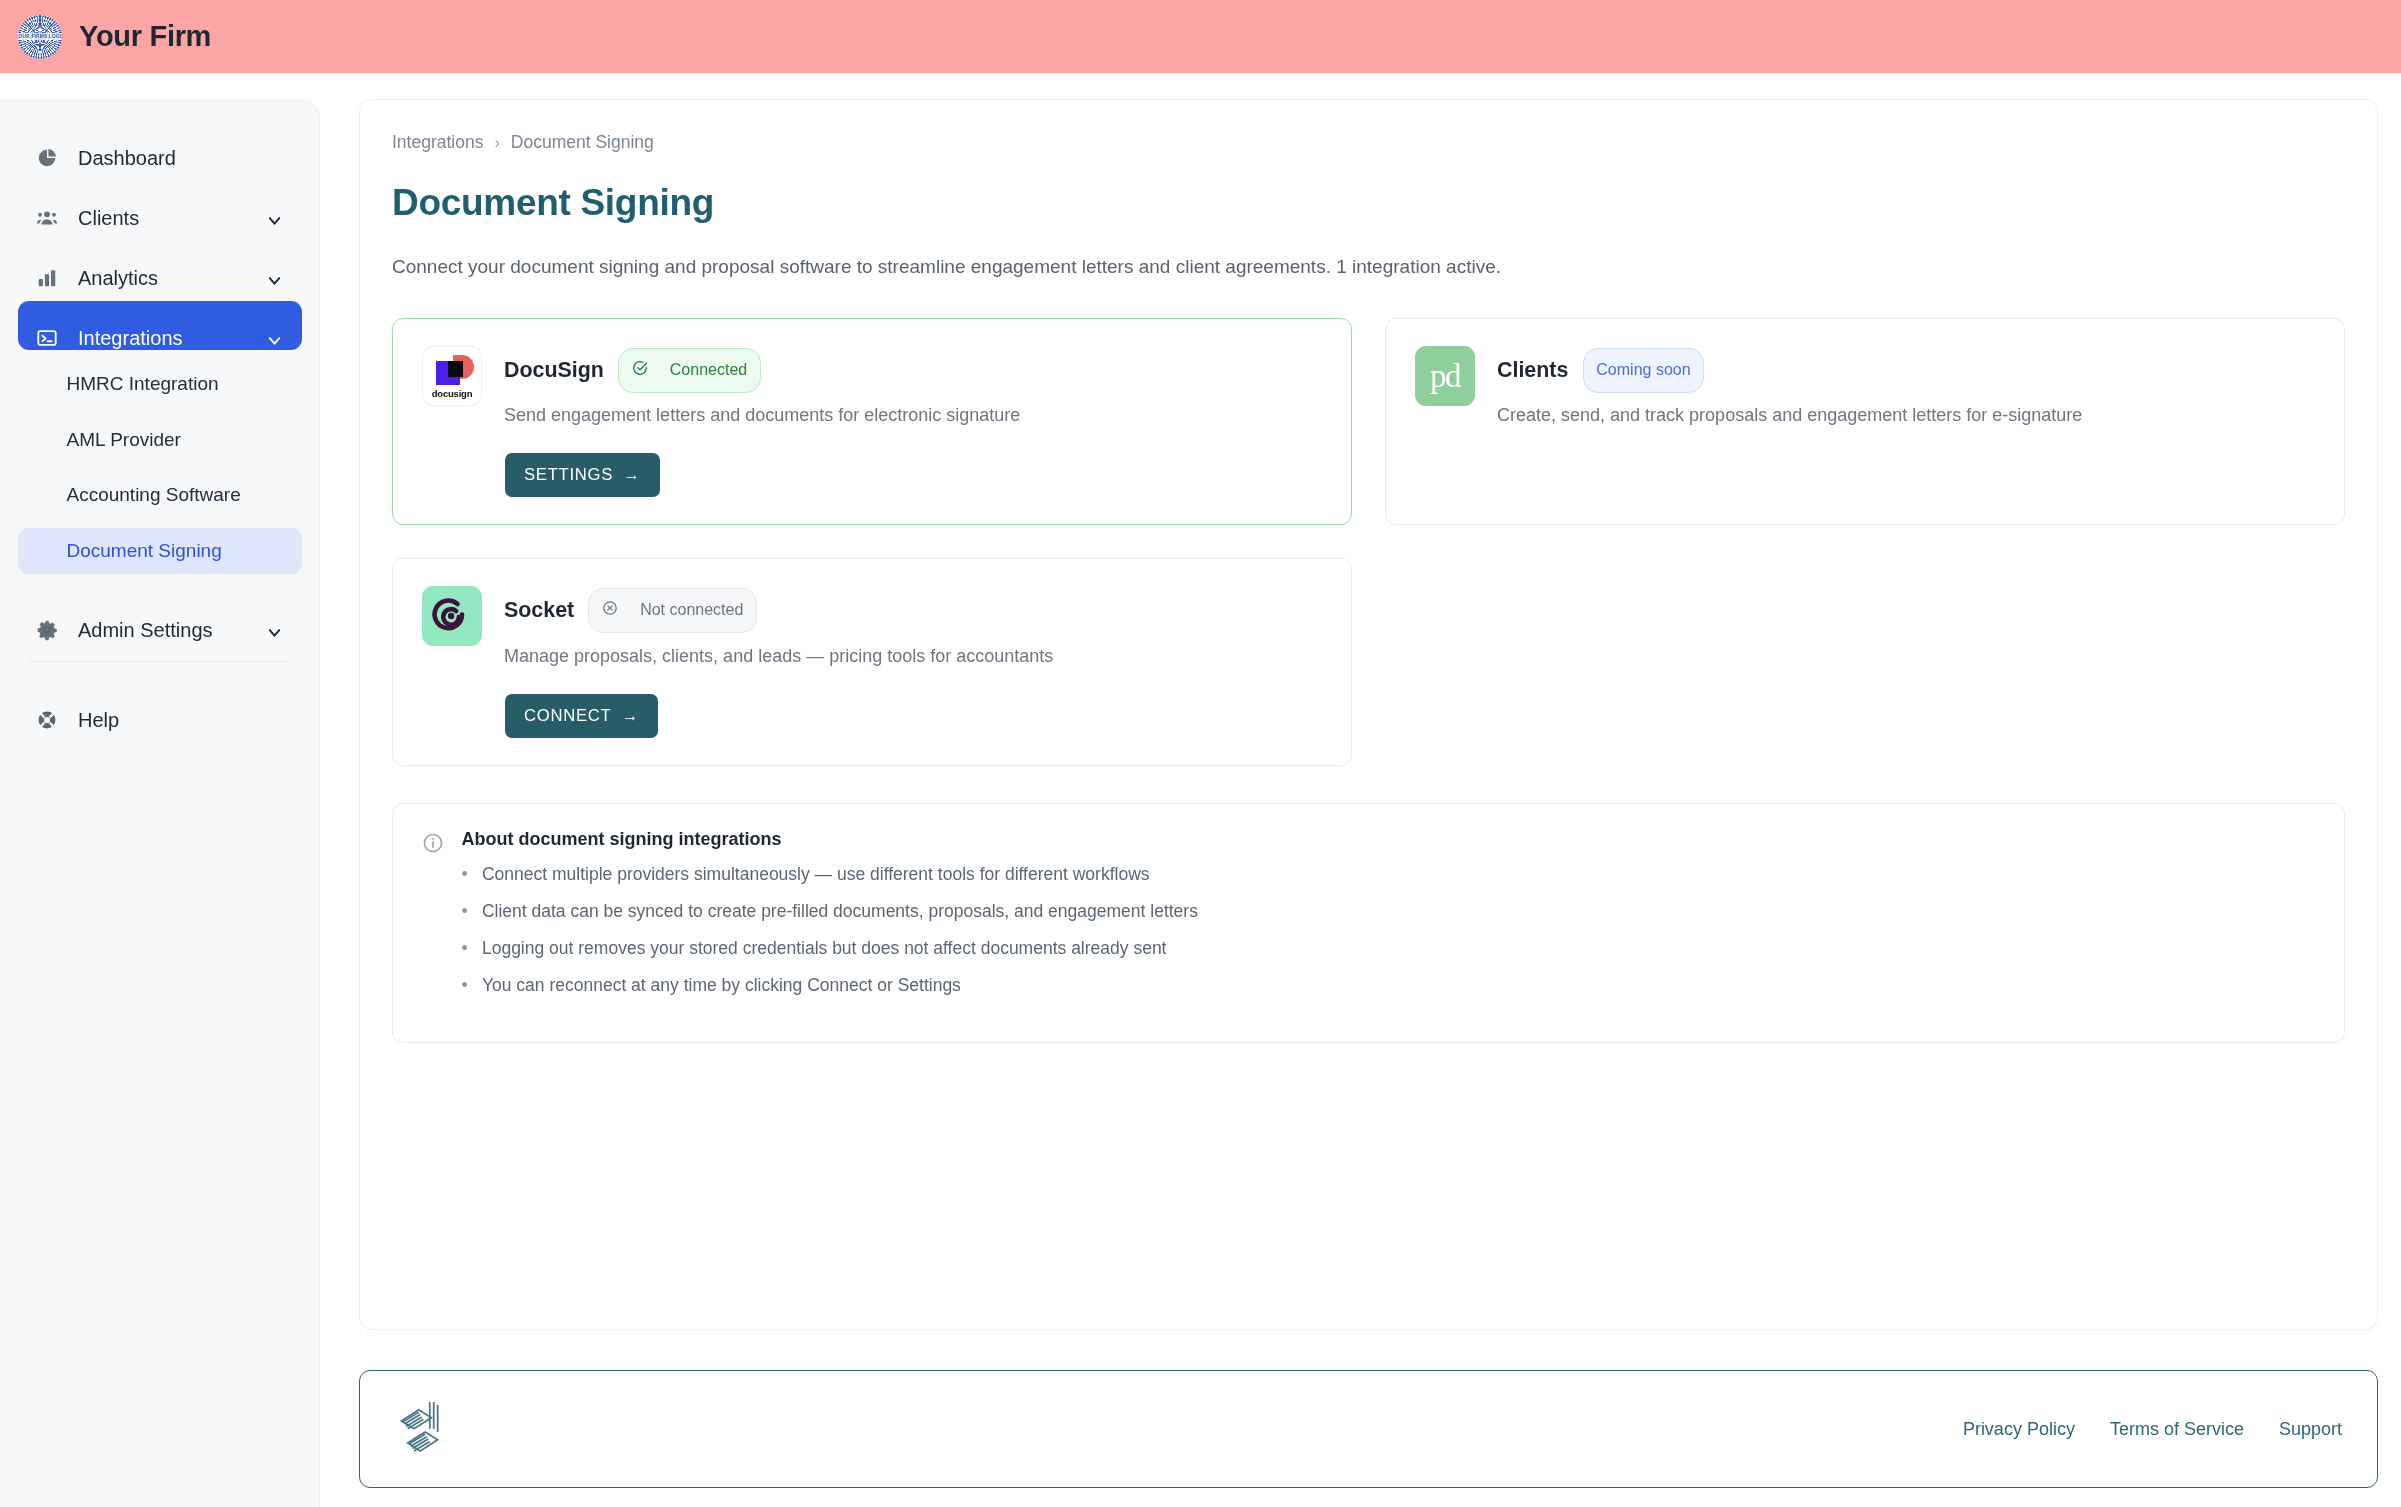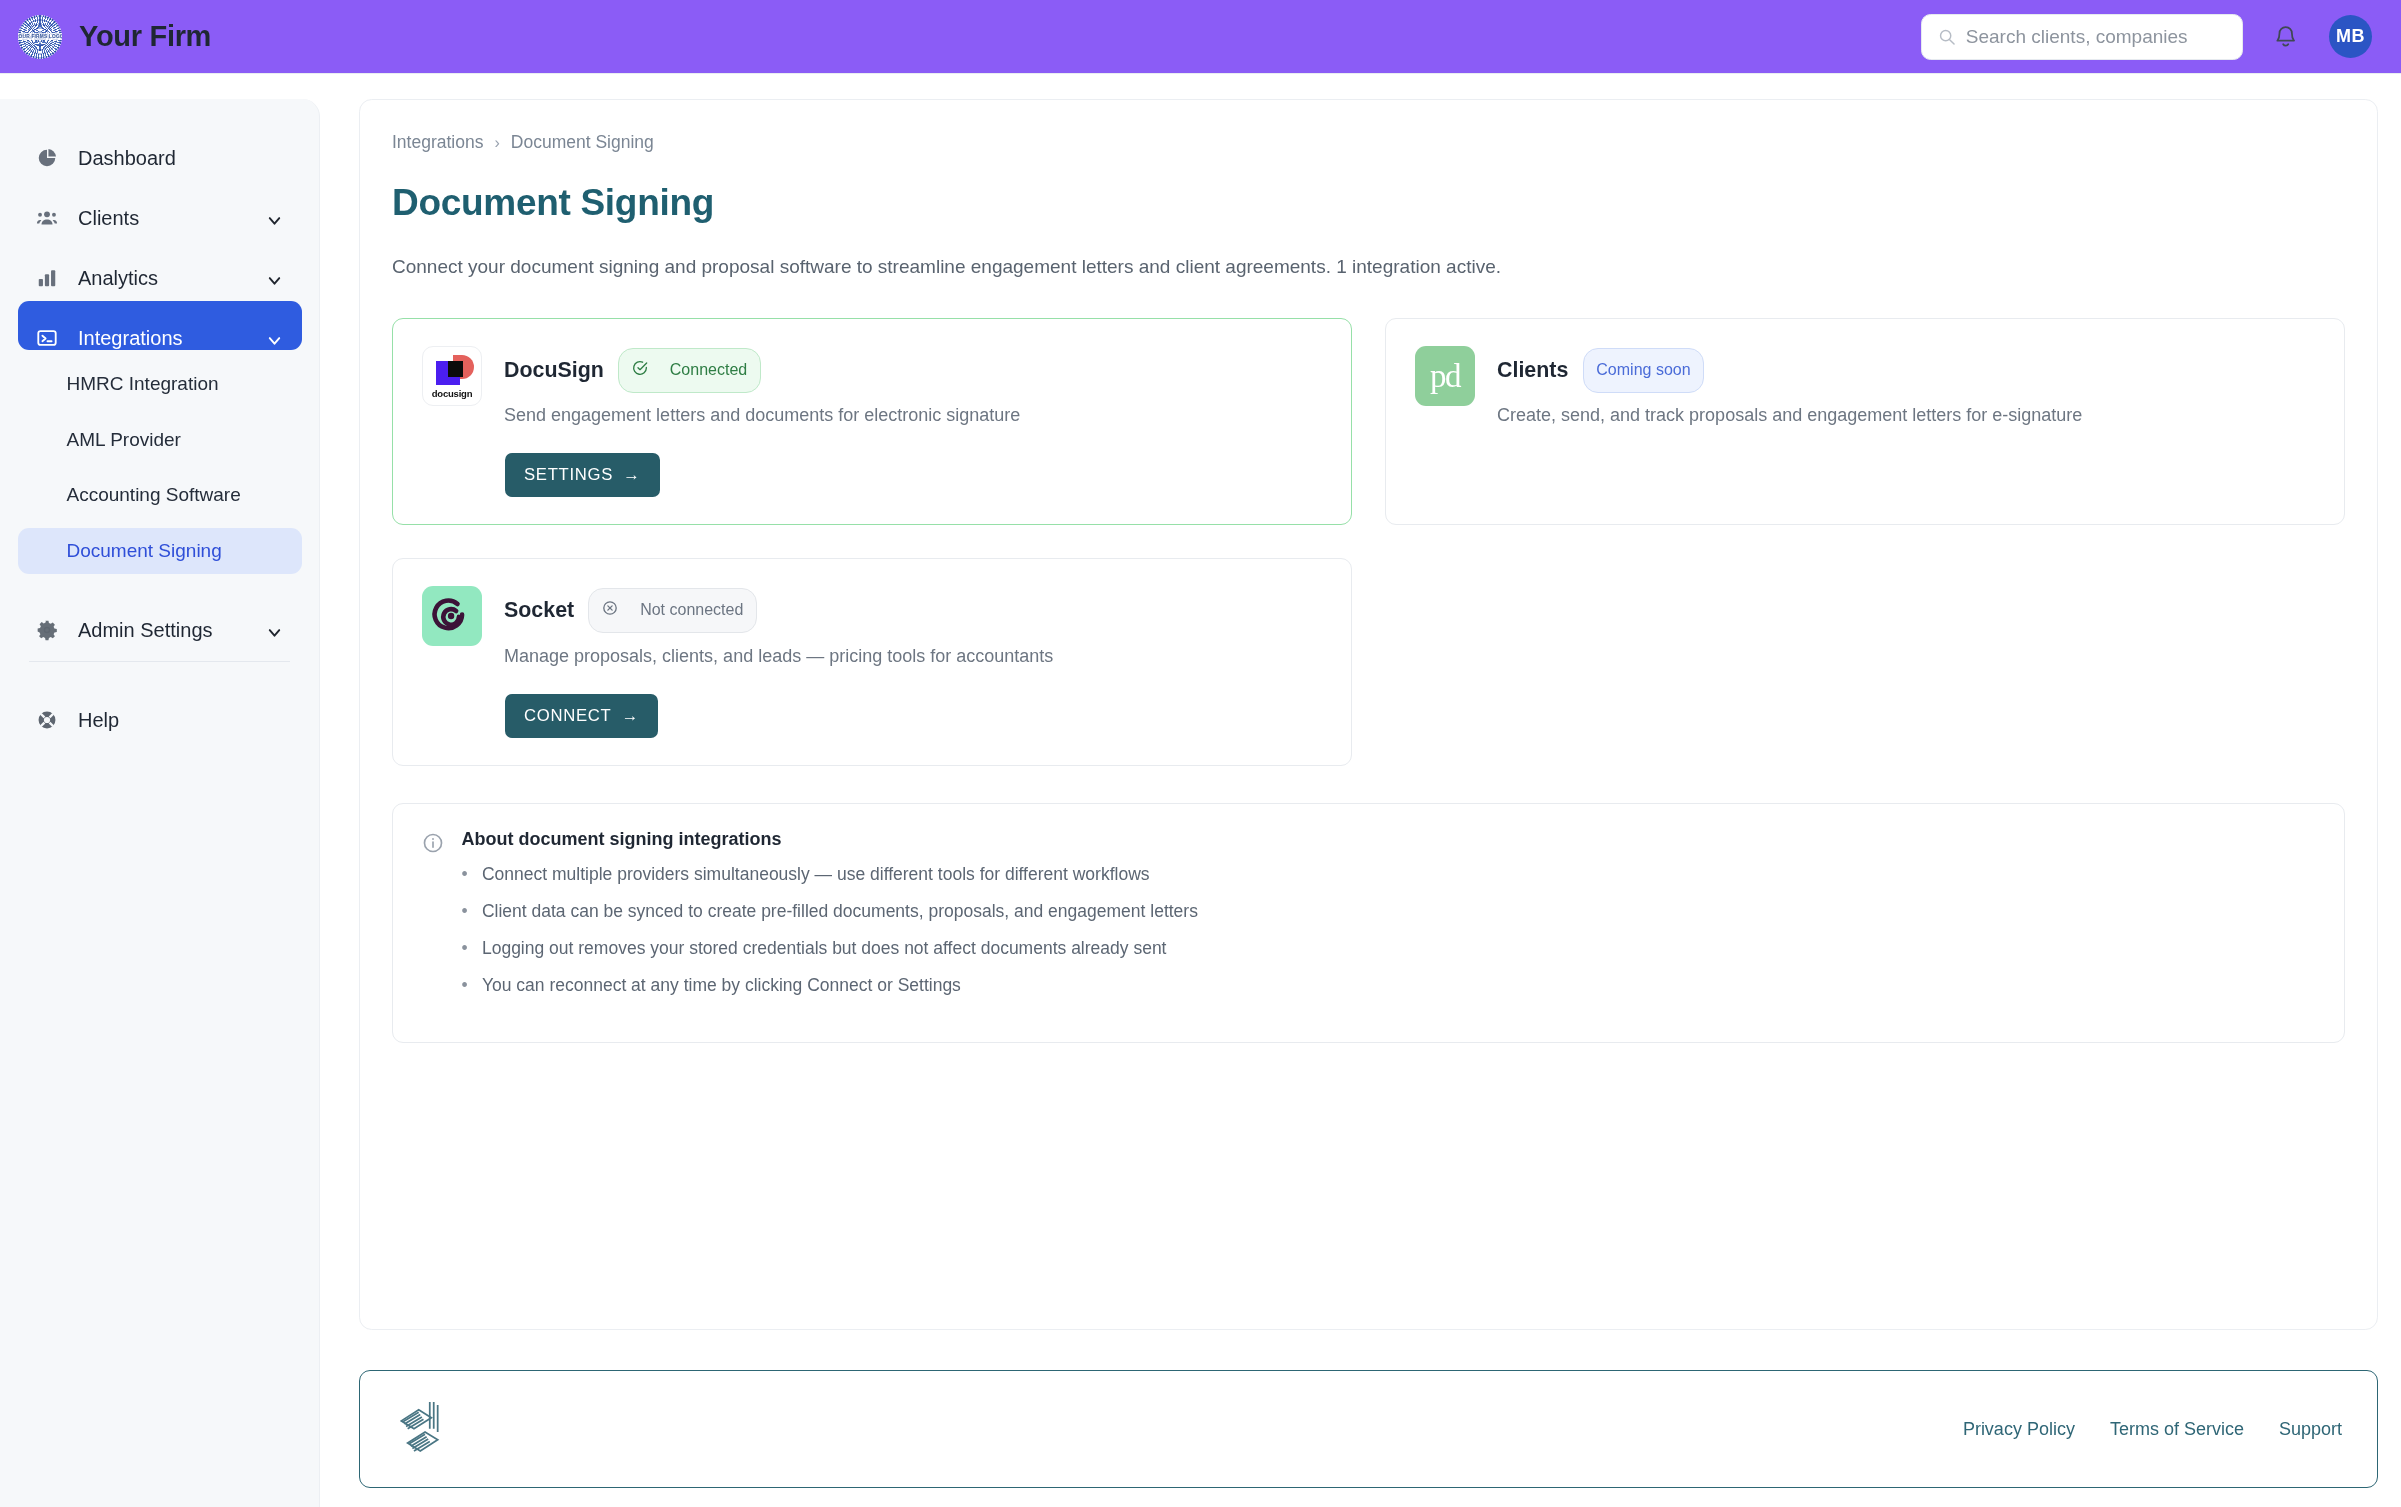--- a/index.html
+++ b/index.html
@@ -8,21 +8,21 @@
     background: #ffffff;
     font-family: "Liberation Sans", sans-serif;
     -webkit-font-smoothing: antialiased;
   }
   body { position: relative; overflow: hidden; }
 
   
   .topbar {
     position: absolute; top: 0; left: 0;
     width: 2401px; height: 74px;
-    background: #8b5cf6;
+    background: #fca5a5;
     border-bottom: 1.6px solid #e9edf2;
     display: flex; align-items: center;
   }
   .brand { display: flex; align-items: center; gap: 17.5px; margin-left: 17.5px; }
   .brand-logo {
     width: 44px; height: 44px; border-radius: 50%;
     position: relative; overflow: hidden;
     background:
       repeating-conic-gradient(from 0deg at 50% 50%, #4a6fbf 0deg 3deg, #ffffff 3deg 7deg);
     display: flex; align-items: center; justify-content: center;
@@ -178,38 +178,20 @@
 <body>
 
 <div class="topbar">
   <div class="brand">
     <div class="brand-logo">
       <span class="brand-logo-text">YOUR FIRMS LOGO</span>
     </div>
     <div class="brand-name">Your Firm</div>
   </div>
 
-  <div class="topbar-right">
-    <div class="search-box">
-      <span class="search-icon">
-        <svg width="17.5" height="17.5" viewBox="0 0 24 24" fill="none" stroke="#b6bcc5" stroke-width="2">
-          <circle cx="10.5" cy="10.5" r="7"></circle>
-            <line x1="16" y1="16" x2="22" y2="22" stroke-linecap="round"></line>
-        </svg>
-      </span>
-      <span class="search-placeholder">Search clients, companies</span>
-    </div>
-    <div class="bell-btn">
-      <svg width="25.4" height="27" viewBox="0 0 24 26" fill="none" stroke="#3f4853" stroke-width="1.7" stroke-linecap="round" stroke-linejoin="round">
-        <path d="M6 10a6 6 0 0 1 12 0c0 5 1.6 6.5 2 7H4c.4-.5 2-2 2-7z"></path>
-        <path d="M9.6 20.5a2.8 2.8 0 0 0 4.8 0"></path>
-      </svg>
-    </div>
-    <div class="avatar">MB</div>
-  </div>
 </div>
 
 <div class="sidebar">
 
   <div class="nav-item">
     <span class="nav-icon">
       <svg width="22" height="22" viewBox="0 0 24 24">
           <path d="M12 3a9 9 0 1 0 9 9h-9V3z" fill="#68707c"></path>
           <path d="M13.6 2.2A9 9 0 0 1 21.8 10.4H13.6V2.2z" fill="#68707c"></path>
         </svg>

